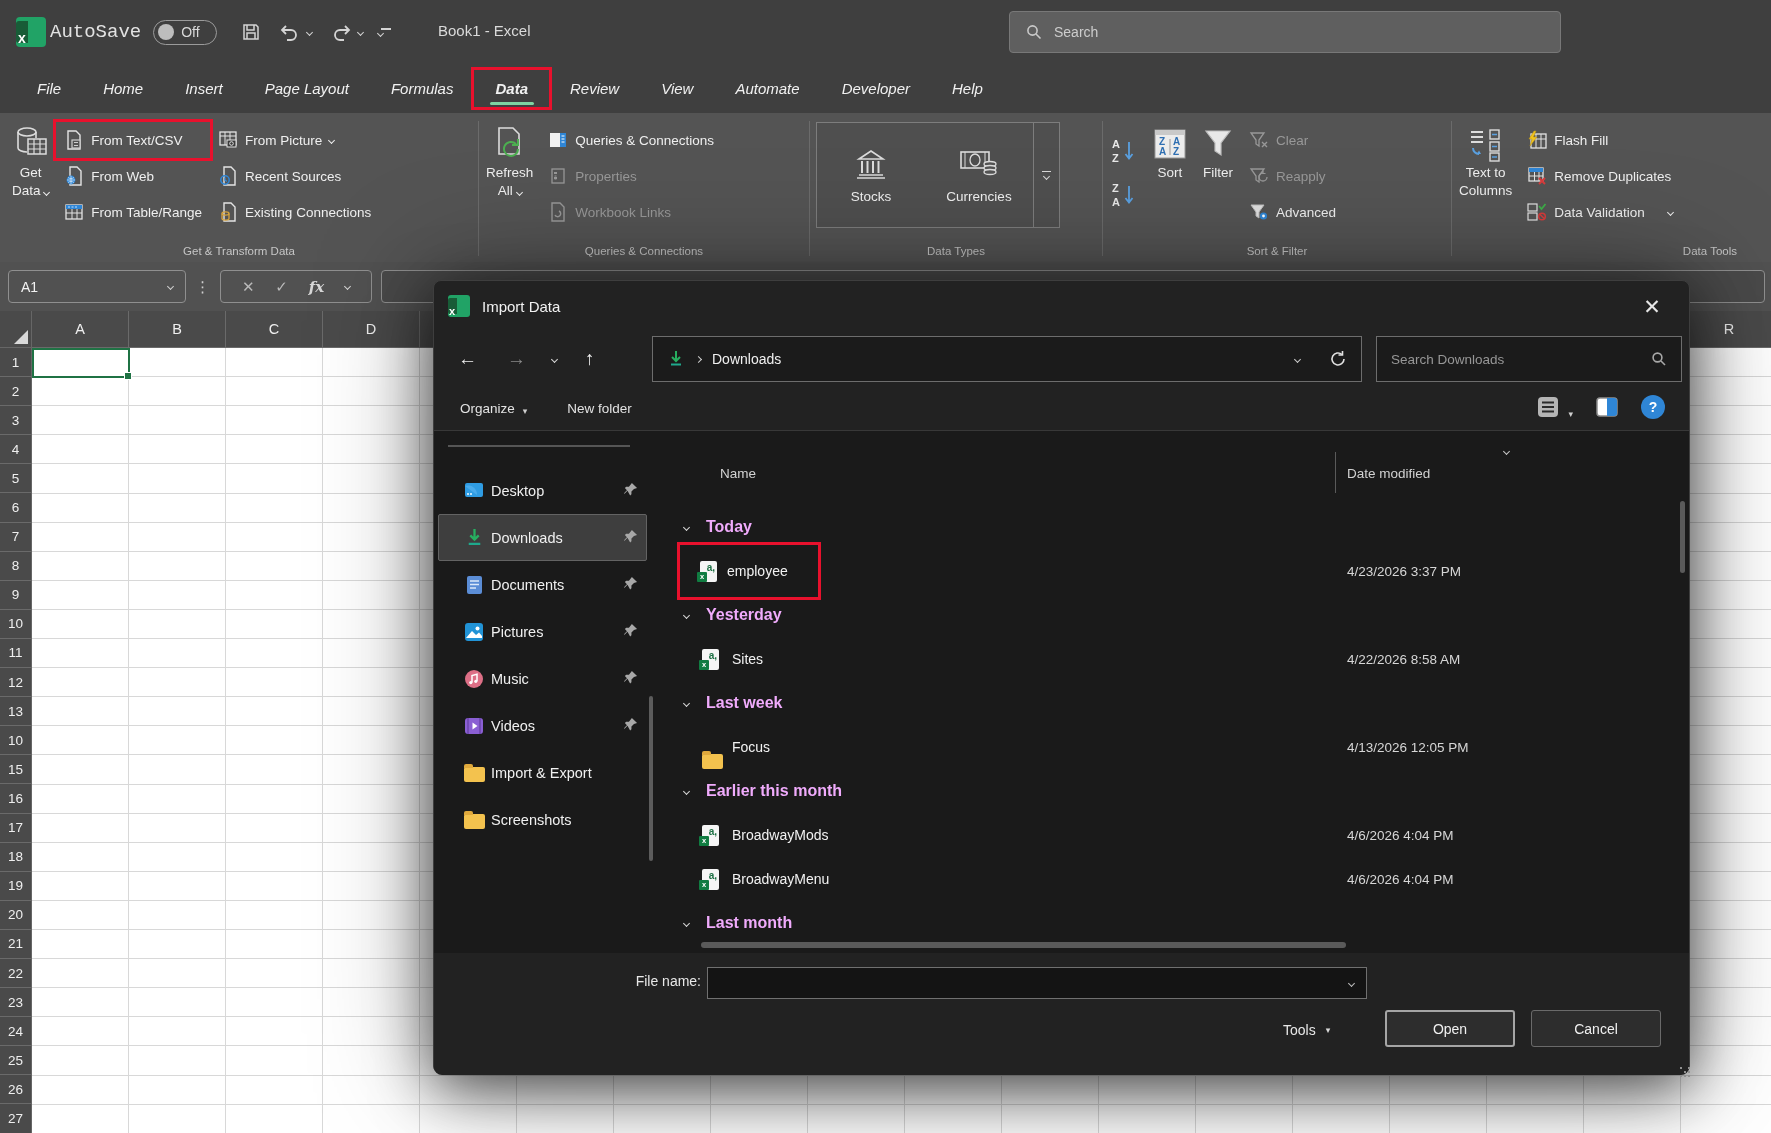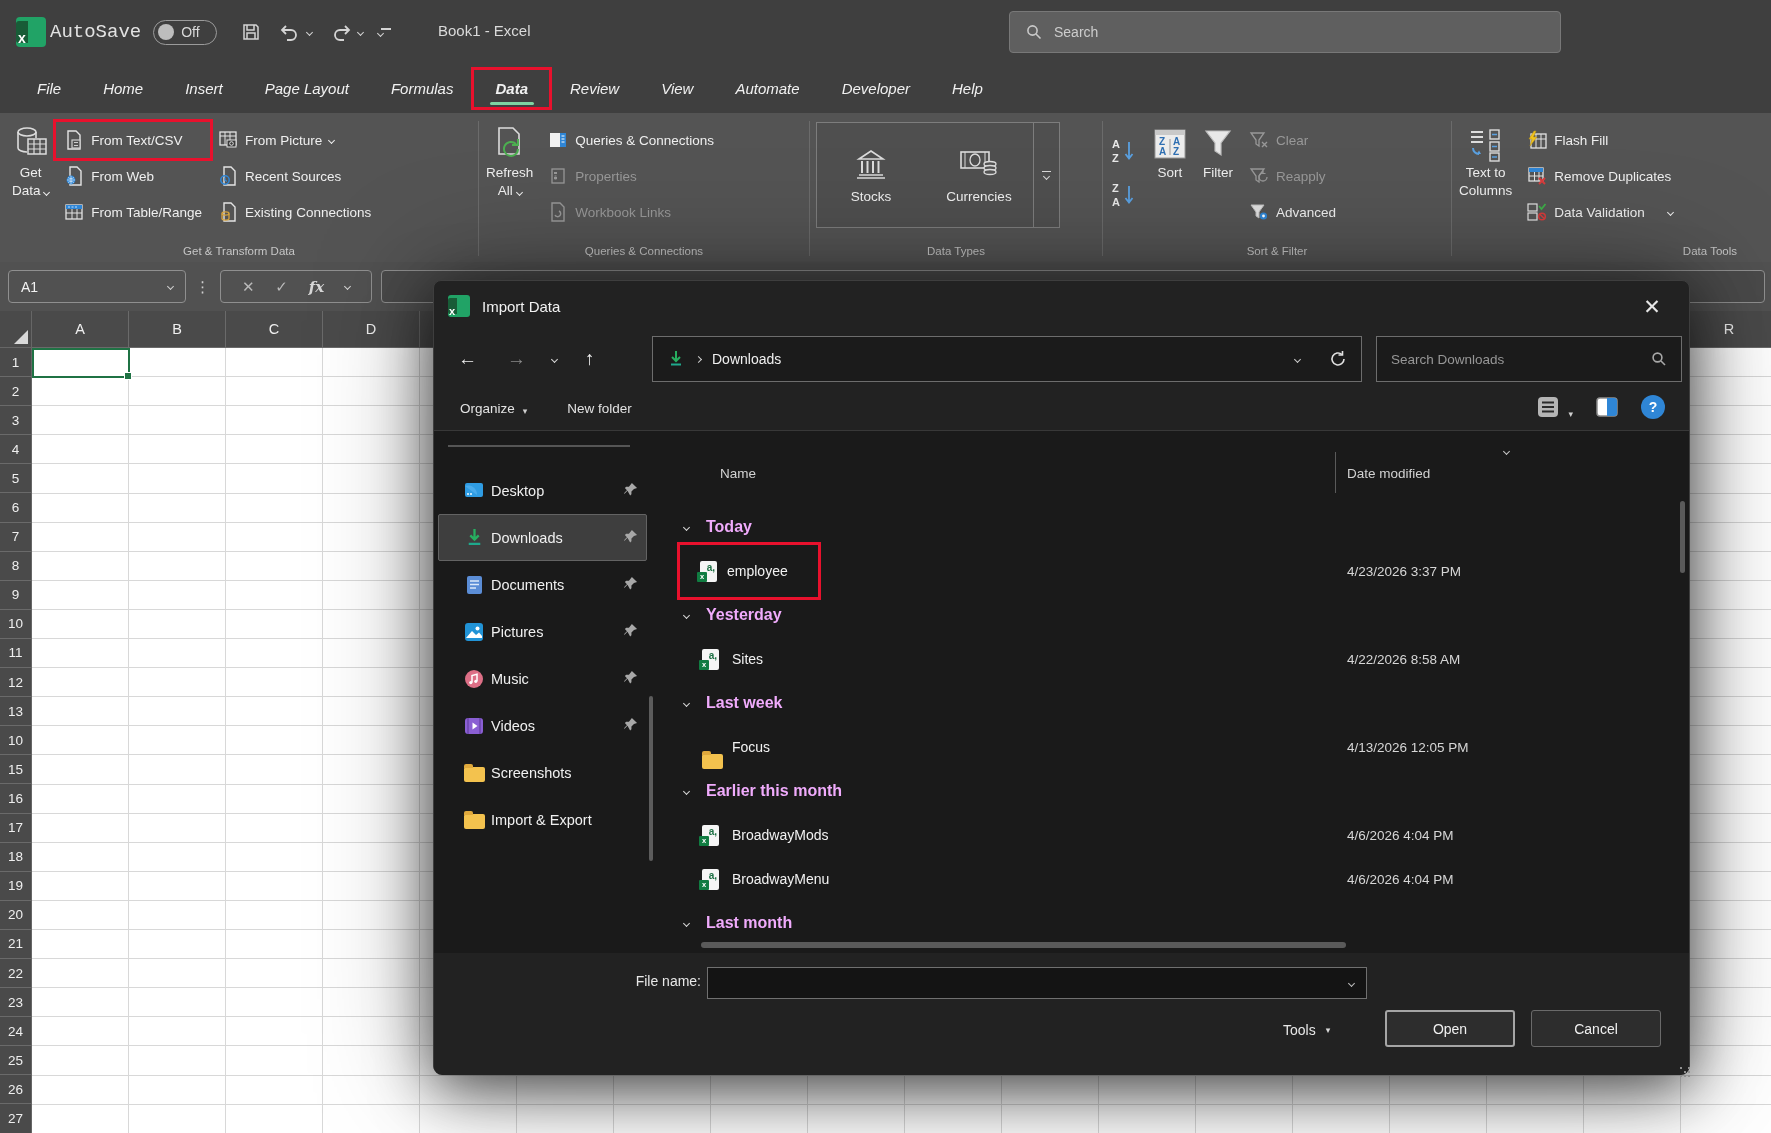--- a/index.html
+++ b/index.html
@@ -707,27 +707,27 @@
               </span>
             <span>Videos</span>
             <span class="pin"><svg width="15" height="15" viewBox="0 0 16 16">
                   <path d="M9.5 1 L15 6.5 L11.7 7.4 L9 10.1 L9 13 L7.6 14.4 L4.8 9.4 L1.6 12.6 L1 12 L4.2 8.8 L2 6.4 L3.4 5 L6.3 5 Z" fill="#a8a8a8"></path>
                 </svg></span>
           </div>
           <div class="sitem">
             <span class="ic">
                 <span class="folderic"></span>
               </span>
-            <span>Screenshots</span>
+            <span>Import &amp; Export</span>
           </div>
           <div class="sitem">
             <span class="ic">
                 <span class="folderic"></span>
               </span>
-            <span>Import &amp; Export</span>
+            <span>Screenshots</span>
           </div>
         </div>
         <div class="sbar-scroll"></div>
       </div>
 
       <div class="flist">
         <div class="flist-colhdr">
           <span class="hdr-name">Name</span>
           <span class="hdr-sep"></span>
           <span class="hdr-sort chev-s"></span>

